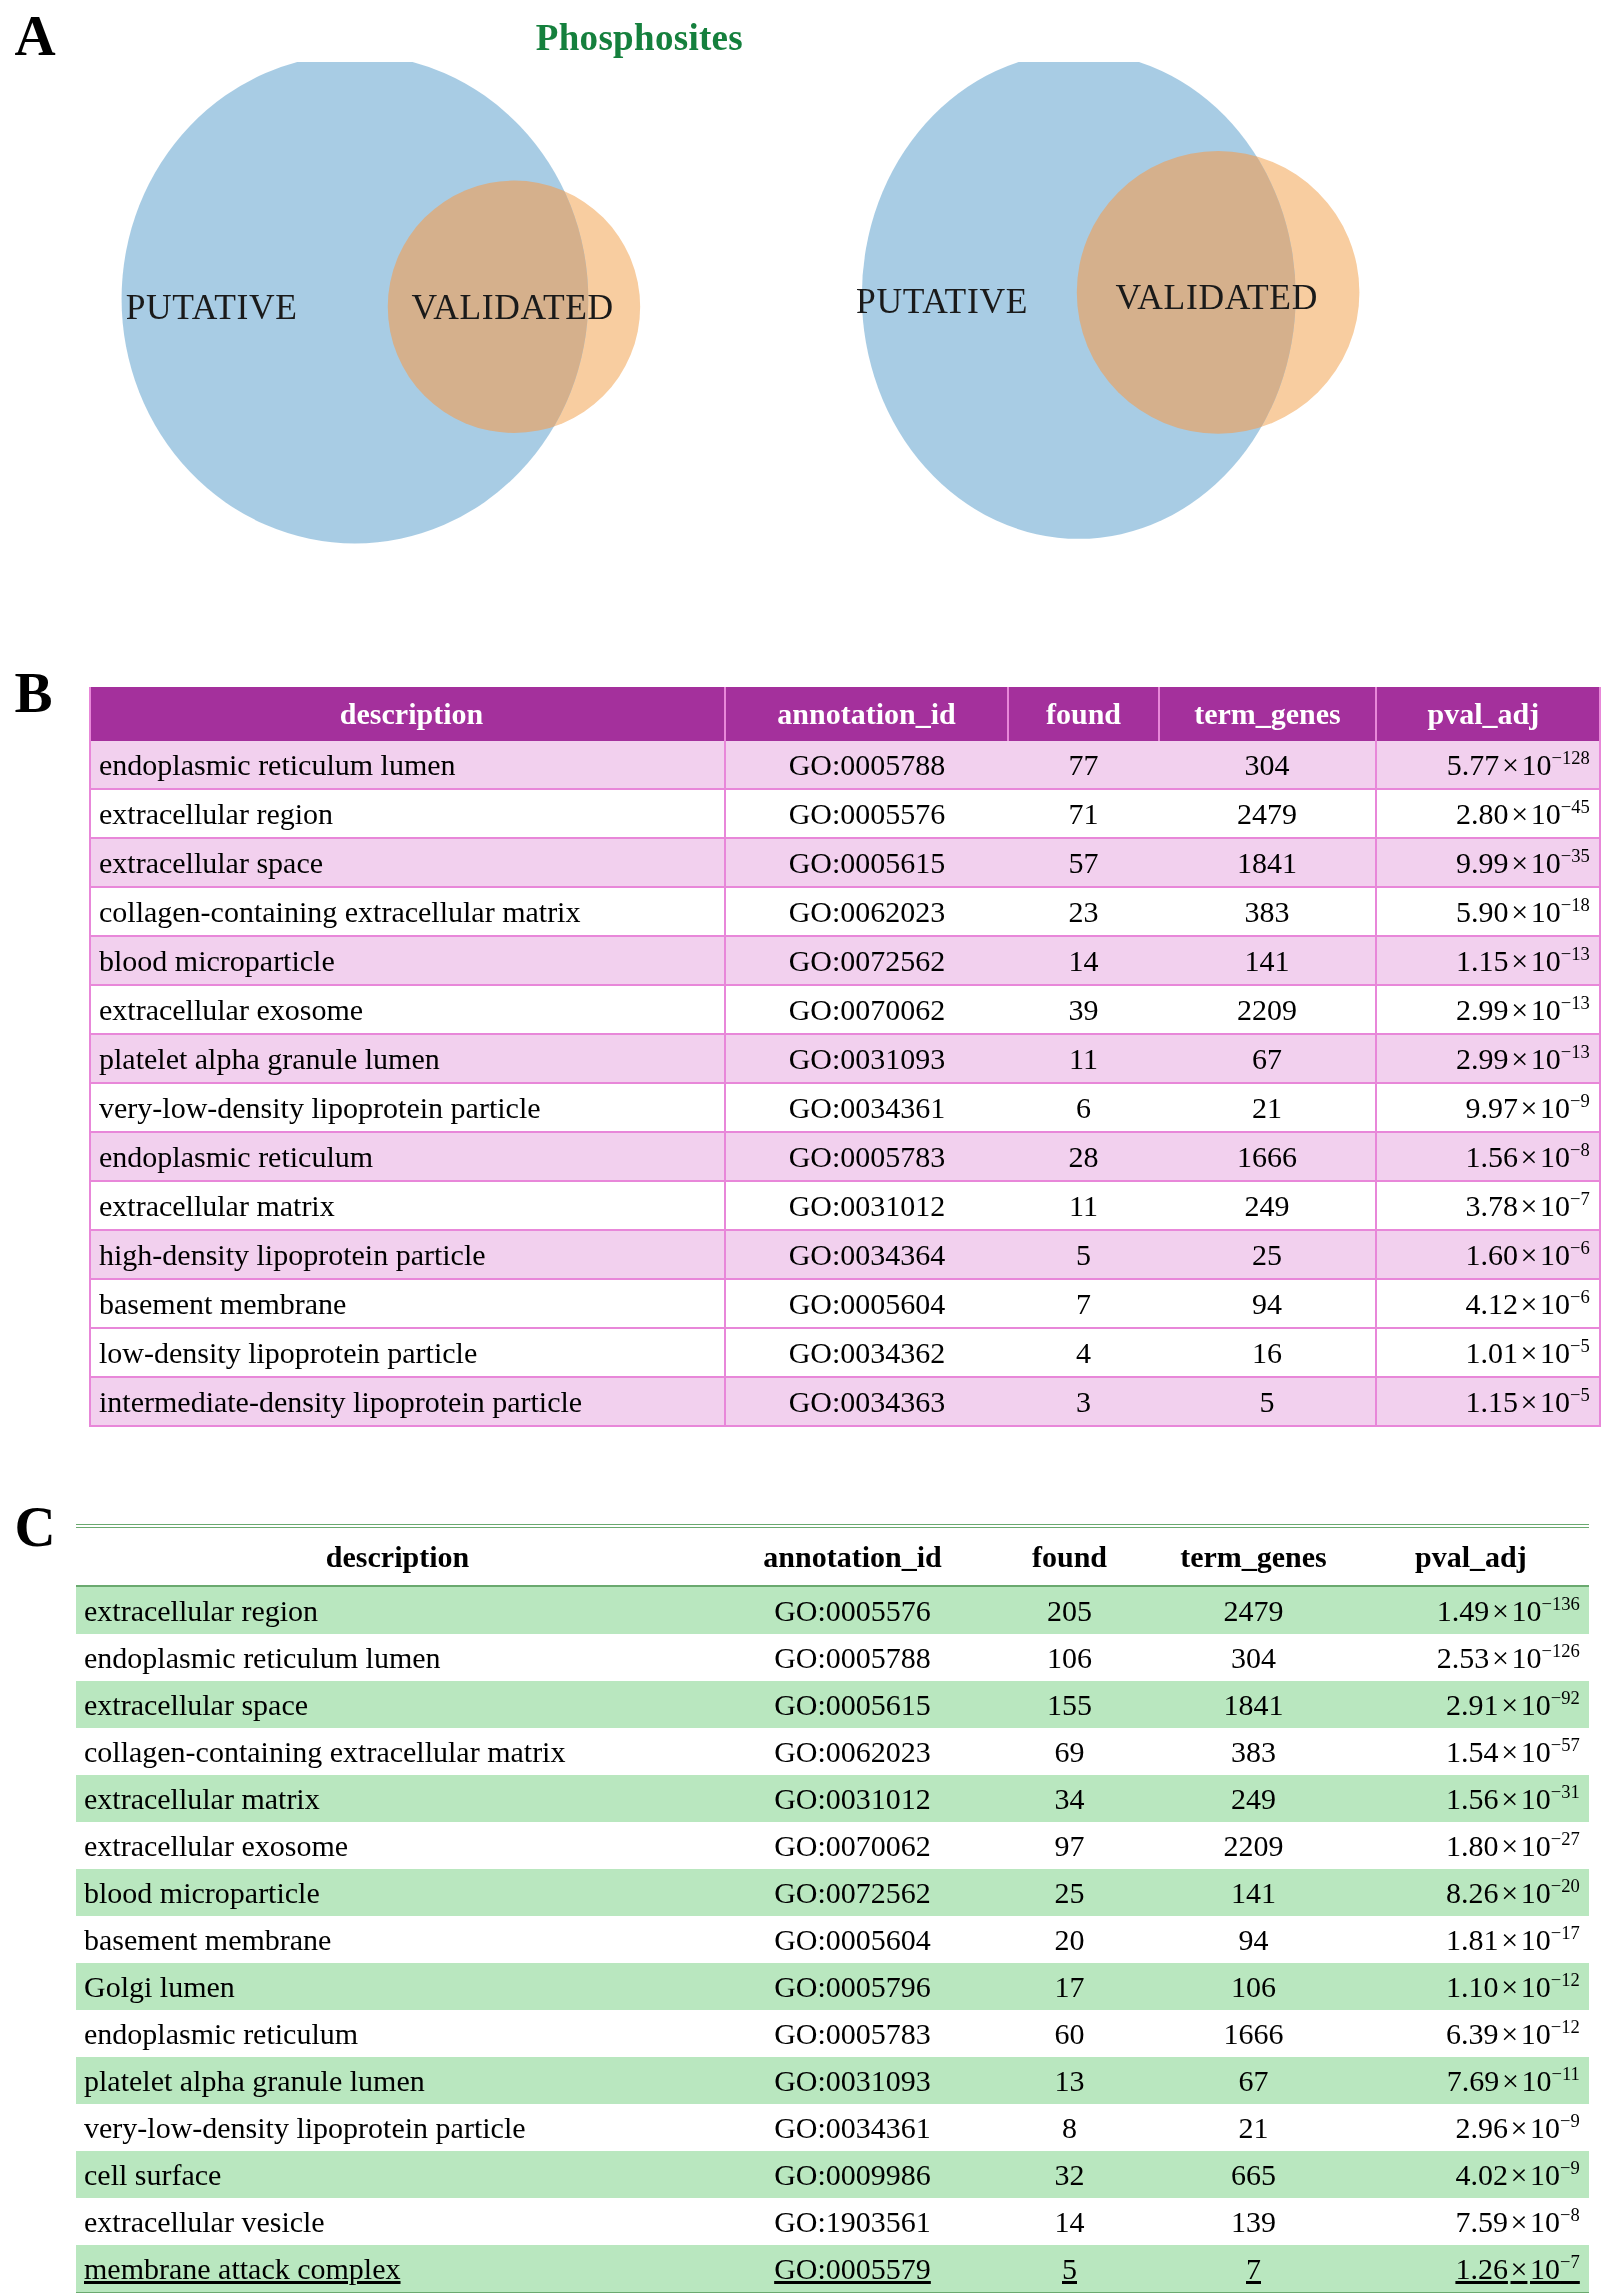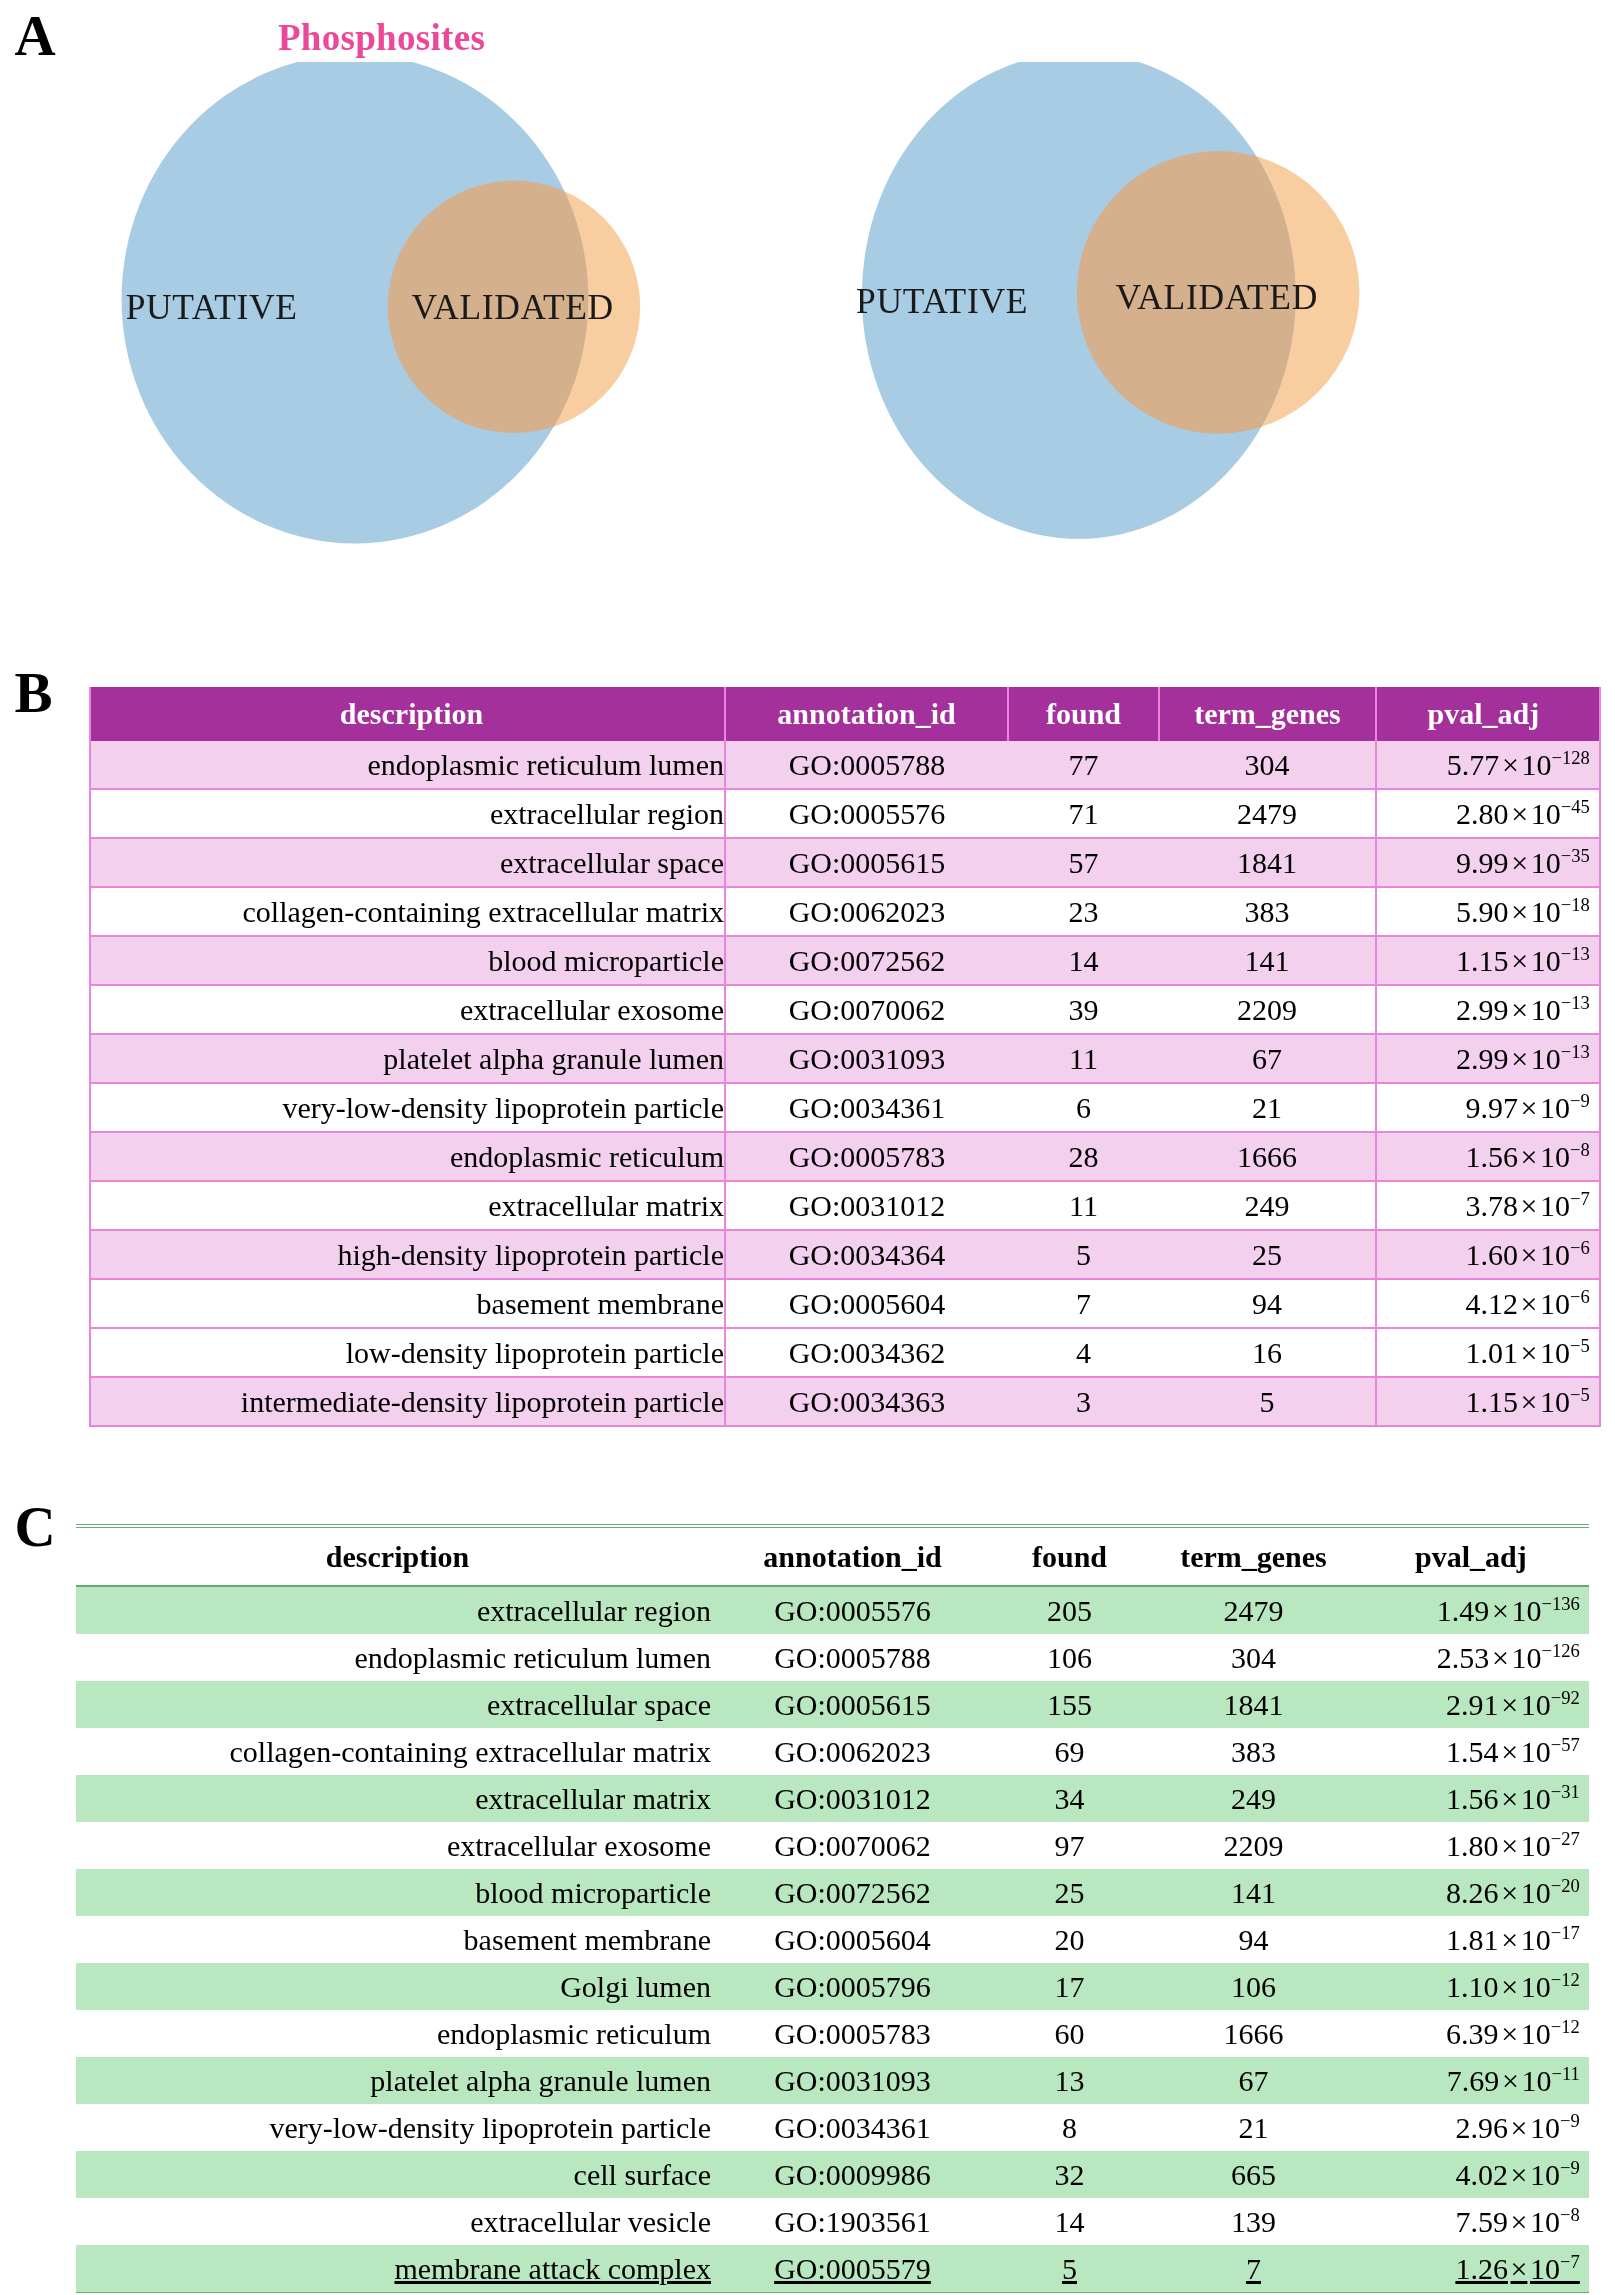--- a/index.html
+++ b/index.html
@@ -42,26 +42,26 @@
     width: 723px;
     height: 658px;
   }
   #venn-phosphosites    { left: 92px; }
   #venn-phosphoproteins { left: 829px; }
 
   .venn-title {
     position: absolute;
     top: 16px;
     width: 100%;
-    text-align: center;
+    text-align: right;
     font-family: "Liberation Serif", "DejaVu Serif", serif;
     font-weight: bold;
     font-size: 37px;
     letter-spacing: 0.3px;
-    color: #ec4899;
+    color: #15803d;
   }
   #venn-phosphosites .venn-title    { left: -72px; }
   #venn-phosphoproteins .venn-title { left: -53px;  }
 
   .venn-svg {
     position: absolute;
     left: 0;
     top: 62px;
   }
   .venn-label {
@@ -83,21 +83,21 @@
   table.go-table td {
     padding: 0;
     height: 47px;
     vertical-align: middle;
     white-space: nowrap;
     overflow: hidden;
   }
   table.go-table th {
     font-weight: bold;
   }
-  .c-desc  { text-align: right;   padding-left: 8px !important; }
+  .c-desc  { text-align: left;   padding-left: 8px !important; }
   .c-anno  { text-align: center; }
   .c-found { text-align: center; }
   .c-terms { text-align: center; }
   .c-pval  { text-align: right;  padding-right: 9.2px !important; margin-top: 12px; }
 
   .pv-mant { }
   .pv-times { padding: 0 2.6px; }
   .pv-base { }
   .pv-exp  { font-size: 0.62em; vertical-align: super; }
 

